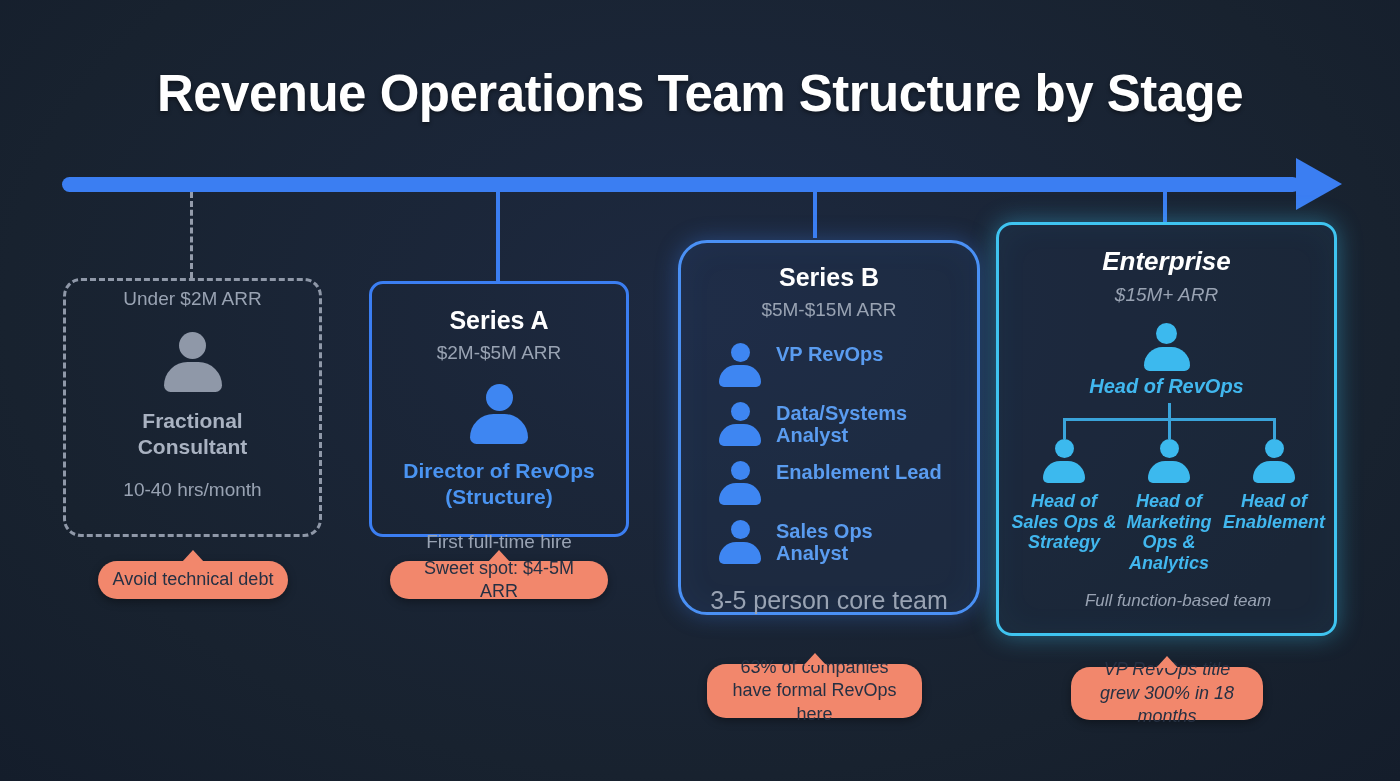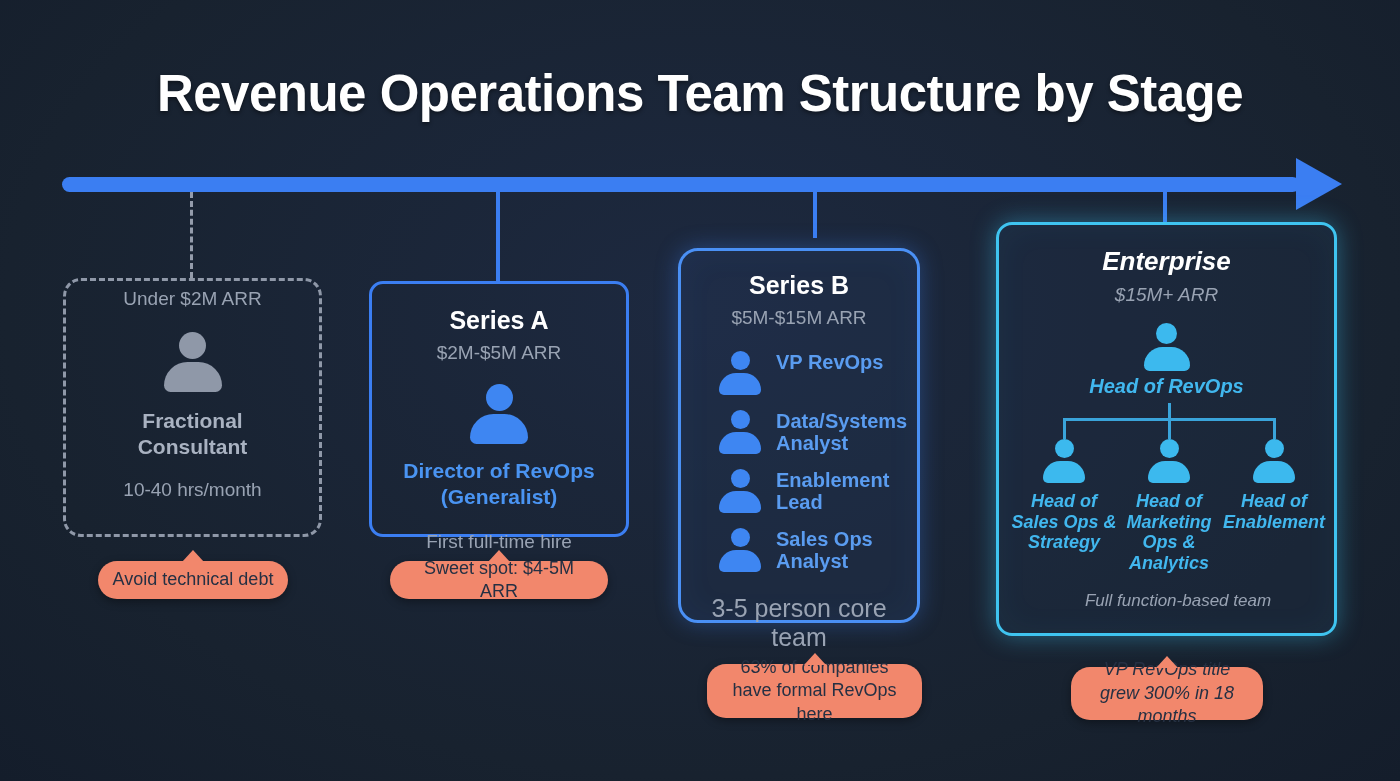--- a/index.html
+++ b/index.html
@@ -42,22 +42,22 @@
   .card { position: absolute; border-radius: 18px; text-align: center; }
   .card-seed {
     left: 63px; top: 278px; width: 259px; height: 259px;
     border: 3px dashed #8f98a8;
   }
   .card-series-a {
     left: 369px; top: 281px; width: 260px; height: 256px;
     border: 3px solid #3b7ef2; border-radius: 14px;
   }
   .card-series-b {
-    left: 678px; top: 248px; width: 242px; height: 375px;
-    border: 3px solid #4a90f5; border-radius: 20px;
+    left: 678px; top: 240px; width: 302px; height: 375px;
+    border: 3px solid #4a90f5; border-radius: 29px;
     background: rgba(38, 56, 88, 0.30);
     box-shadow: 0 0 22px rgba(64, 130, 240, 0.35), inset 0 0 34px rgba(59,130,246,0.07);
   }
   .card-enterprise {
     left: 996px; top: 222px; width: 341px; height: 414px;
     border: 3px solid #3fc4f0; border-radius: 16px;
     background: rgba(34, 50, 76, 0.30);
     box-shadow: 0 0 24px rgba(62, 196, 241, 0.42), inset 0 0 34px rgba(62,196,241,0.05);
     font-style: italic;
   }
@@ -150,21 +150,21 @@
     <span>Avoid technical debt</span>
   </div>
 
   <div class="card card-series-a">
     <div class="card-title">Series A</div>
     <div class="card-arr">$2M-$5M ARR</div>
     <span class="person p-blue p-lg" style="display:inline-block; margin-top:20px;">
       <span class="head"></span>
       <span class="torso"></span>
     </span>
-    <div class="sa-role">Director of RevOps (Generalist)</div>
+    <div class="sa-role">Director of RevOps (Structure)</div>
     <div class="sa-detail">First full-time hire</div>
   </div>
   <div class="callout co-2">
     <span class="pointer"></span>
     <span>Sweet spot: $4-5M ARR</span>
   </div>
 
   <div class="card card-series-b">
     <div class="card-title" style="margin-top:20px;">Series B</div>
     <div class="card-arr">$5M-$15M ARR</div>

